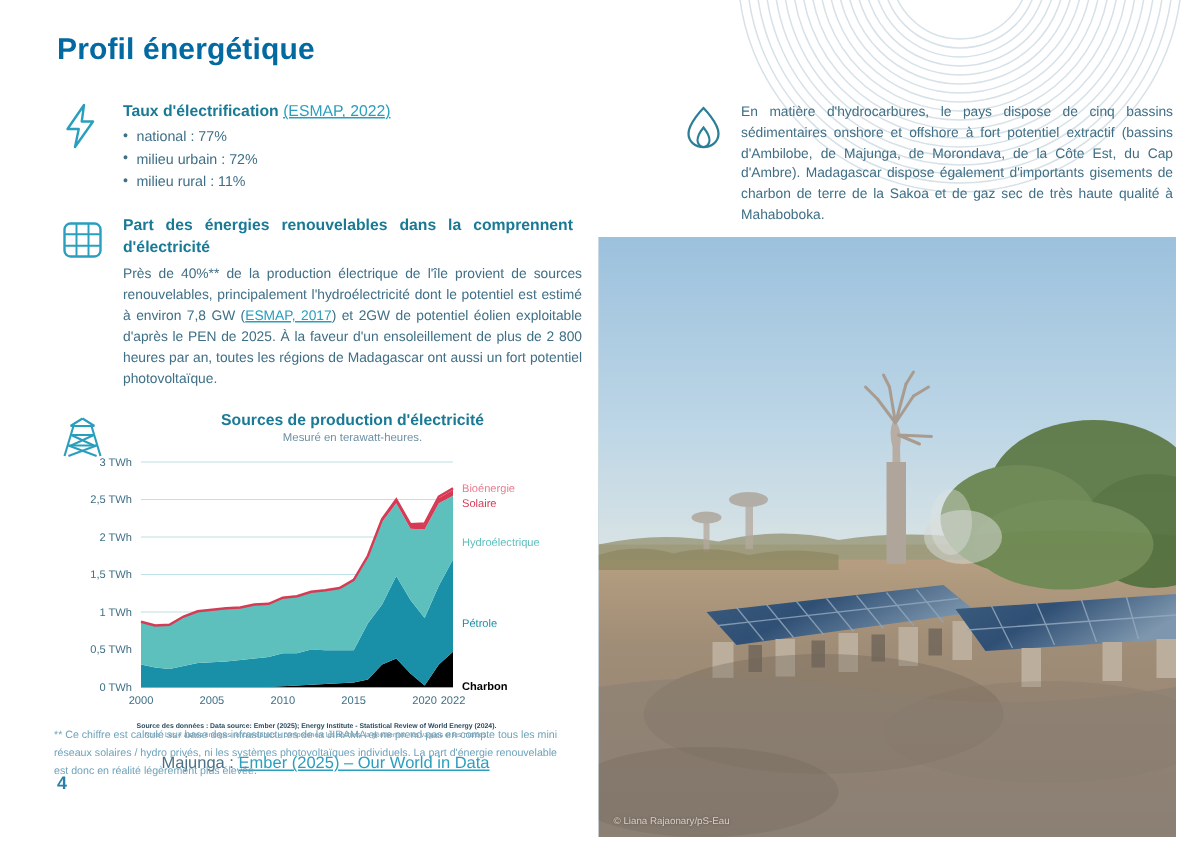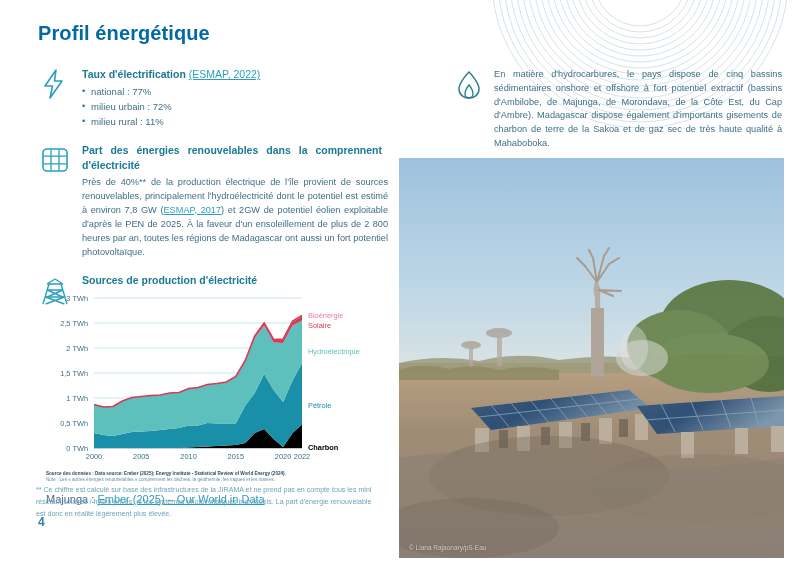--- a/index.html
+++ b/index.html
@@ -31,21 +31,21 @@
   ul.bullets li:before{content:"•";position:absolute;left:0;top:-1px;color:#3f6f86;}
 
   .h-sub.wide{max-width:300px;}
   .para{
     font-size:9.2px;line-height:1.52;color:#3f6f86;text-align:justify;
     margin:4px 0 0 0;
   }
   .para a, .inline-link{color:#2a9fbd;text-decoration:underline;}
 
   
-  .chartblock{position:relative;padding-left:44px;margin-top:14px;}
+  .chartblock{position:relative;padding-left:44px;margin-top:14px;text-align:center;}
   .chart-title{font-size:10.5px;font-weight:bold;color:#1a7a96;margin:0;}
   .chart-sub{font-size:7.6px;color:#6b8fa3;margin:1px 0 0 0;}
   .chart-wrap{position:relative;width:332px;height:176px;margin-top:6px;margin-left:-36px;}
   .chart-svg{display:block;}
 
   .note{font-size:4.6px;line-height:1.5;color:#2b4c60;margin:3px 0 0 -36px;width:330px;}
   .note b{font-weight:bold;}
   .note .l2{color:#6b8fa3;}
   .src-line{font-size:11px;color:#4a6f86;margin:9px 0 0 -36px;}
   .src-line .lnk{color:#2a9fbd;text-decoration:underline;}
@@ -134,20 +134,21 @@
       <svg class="blk-icon" viewBox="0 0 34 34" style="position:absolute;left:0;top:0;">
         <g fill="none" stroke="#2a9fbd" stroke-width="1.4" stroke-linejoin="round">
           <path d="M17 5 L9 10 M17 5 L25 10 M9 10 H25"></path>
           <path d="M11 10 L5 30 M23 10 L29 30"></path>
           <path d="M9.4 16 H24.6 M7.6 23 H26.4"></path>
           <path d="M9.4 16 L24.6 23 M24.6 16 L9.4 23"></path>
           <path d="M7.6 23 L26.4 30 M26.4 23 L7.6 30"></path>
         </g>
       </svg>
       <p class="chart-title">Sources de production d'électricité</p>
+      <p class="chart-sub">Mesuré en terawatt-heures.</p>
 
       <div class="chart-wrap">
         <svg class="chart-svg" id="chart" width="332" height="176" viewBox="0 0 332 176">
             <line x1="48" y1="156" x2="256" y2="156" stroke="#6b8fa3" stroke-width="0.9"></line>
             <text x="42" y="158.6" text-anchor="end" font-size="7.4" fill="#3f6f86" font-family="&quot;Liberation Sans&quot;, sans-serif">0 TWh</text>
             <line x1="48" y1="131" x2="256" y2="131" stroke="#bfe0e4" stroke-width="0.8"></line>
             <text x="42" y="133.6" text-anchor="end" font-size="7.4" fill="#3f6f86" font-family="&quot;Liberation Sans&quot;, sans-serif">0,5 TWh</text>
             <line x1="48" y1="106" x2="256" y2="106" stroke="#bfe0e4" stroke-width="0.8"></line>
             <text x="42" y="108.6" text-anchor="end" font-size="7.4" fill="#3f6f86" font-family="&quot;Liberation Sans&quot;, sans-serif">1 TWh</text>
             <line x1="48" y1="81" x2="256" y2="81" stroke="#bfe0e4" stroke-width="0.8"></line>

